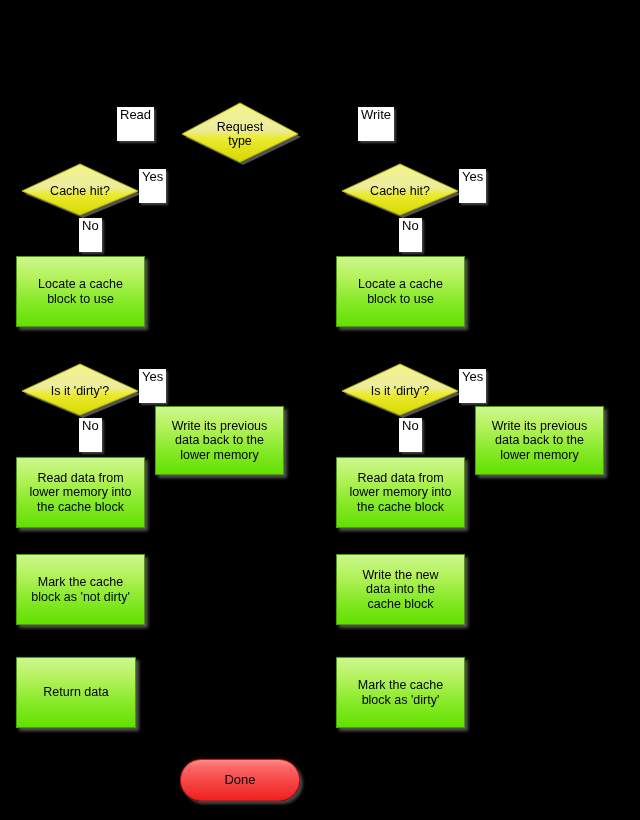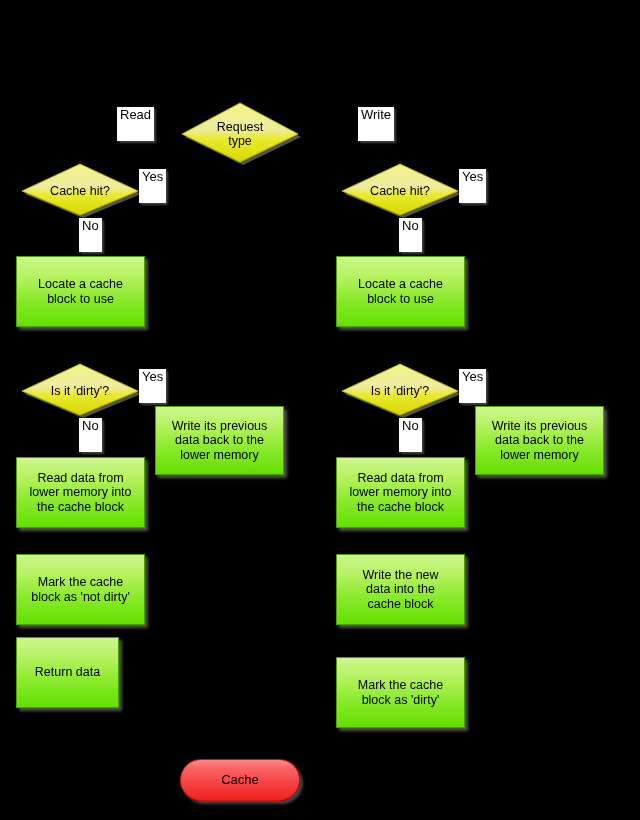--- a/index.html
+++ b/index.html
@@ -143,21 +143,21 @@
       <path d="M400,528 L400,552"></path>
 
       <path d="M400,625 L400,655"></path>
 
       <path d="M400,728 L400,780 L302,780"></path>
     </g>
   </svg>
 
 
   <div class="node terminator" style="left:180px; top:759px; width:120px; height:42px;">
-    <span>Cache</span>
+    <span>Done</span>
   </div>
 
   <div class="decision-wrap" style="left:178px; top:101px; width:124px; height:66px;">
     <svg class="decision-shape" viewBox="0 0 124 66" preserveAspectRatio="none">
       <defs>
         <linearGradient id="dg1" x1="0" y1="0" x2="0" y2="1">
           <stop offset="0%" stop-color="#f4f48a"></stop>
           <stop offset="45%" stop-color="#ececa0"></stop>
           <stop offset="60%" stop-color="#eaea30"></stop>
           <stop offset="100%" stop-color="#d8d800"></stop>
@@ -211,21 +211,21 @@
     <span>Read data from
 lower memory into
 the cache block</span>
   </div>
 
   <div class="node process" style="left:16px; top:554px; width:129px; height:71px;">
     <span>Mark the cache
 block as 'not dirty'</span>
   </div>
 
-  <div class="node process" style="left:16px; top:637px; width:103px; height:71px;">
+  <div class="node process" style="left:16px; top:657px; width:120px; height:71px;">
     <span>Return data</span>
   </div>
 
   <div class="node process" style="left:155px; top:406px; width:129px; height:69px;">
     <span>Write its previous
 data back to the
 lower memory</span>
   </div>
 
   <div class="node process" style="left:336px; top:256px; width:129px; height:71px;">

